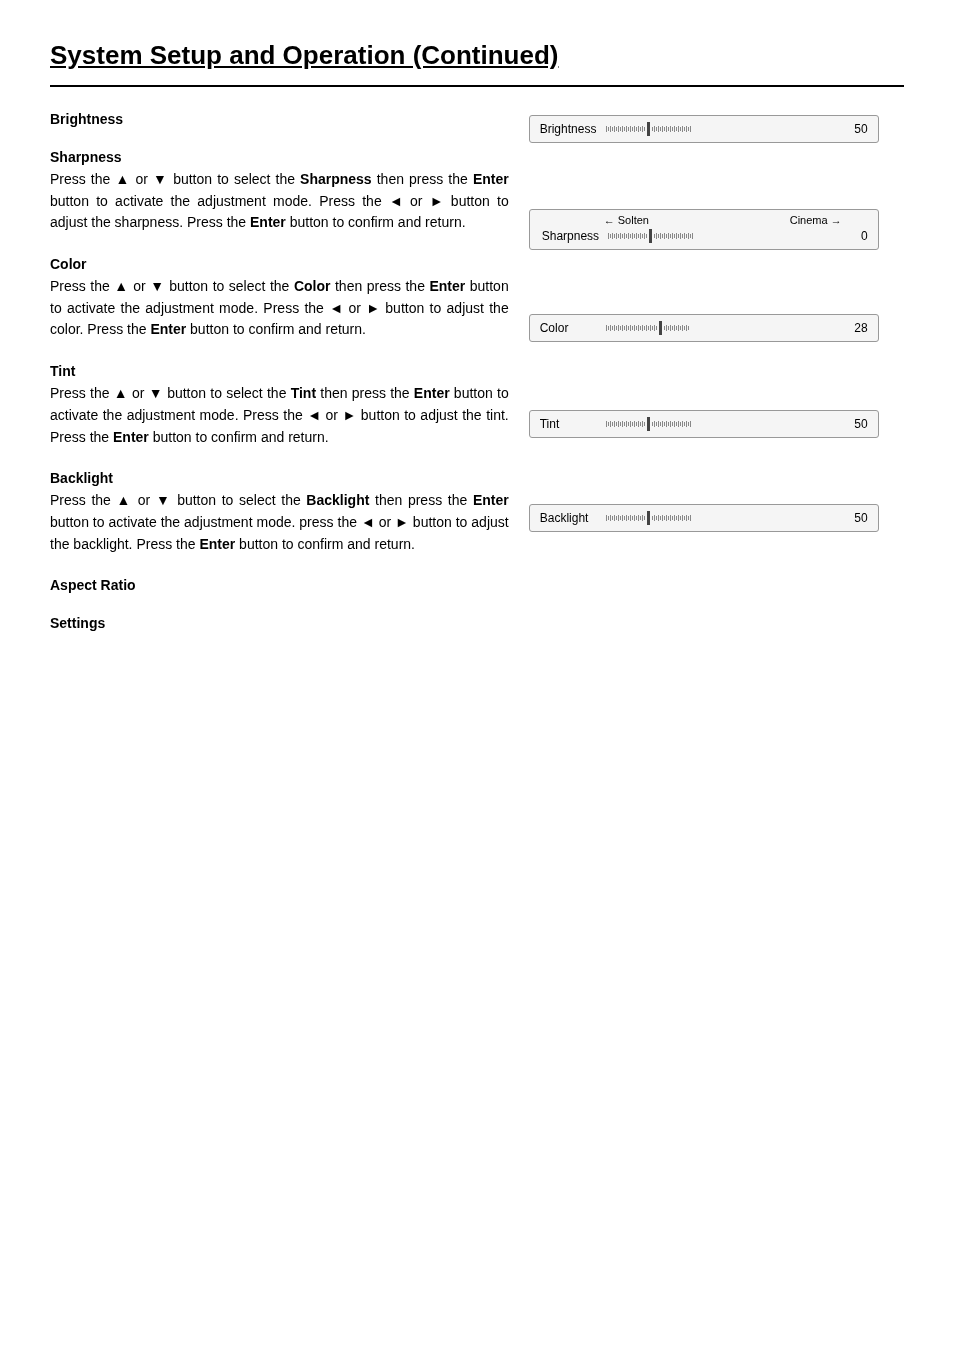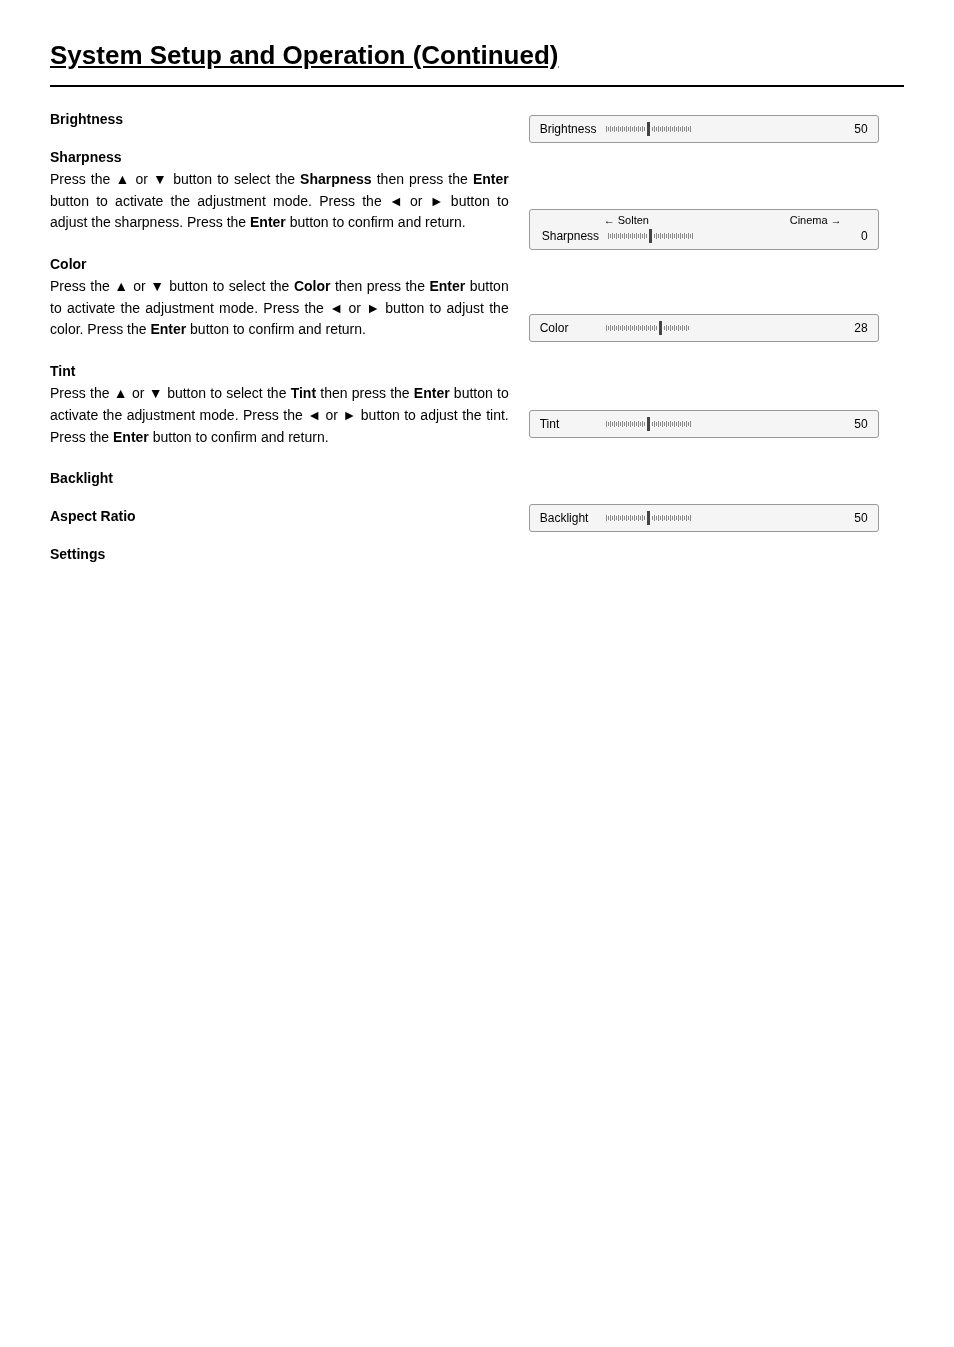--- a/index.html
+++ b/index.html
@@ -132,20 +132,23 @@
 
     <div class="section">
       <div class="section-title">Tint</div>
       <div class="section-body">
         Press the ▲ or ▼ button to select the <b>Tint</b> then press the <b>Enter</b> button to activate the adjustment mode. Press the ◄ or ► button to adjust the tint. Press the <b>Enter</b> button to confirm and return.
       </div>
     </div>
 
     <div class="section">
       <div class="section-title">Backlight</div>
+      <div class="section-body">
+        Press the ▲ or ▼ button to select the <b>Backlight</b> then press the <b>Enter</b> button to activate the adjustment mode. press the ◄ or ► button to adjust the backlight. Press the <b>Enter</b> button to confirm and return.
+      </div>
     </div>
 
     <div class="section">
       <div class="section-title">Aspect Ratio</div>
     </div>
 
     <div class="section">
       <div class="section-title">Settings</div>
     </div>
 

